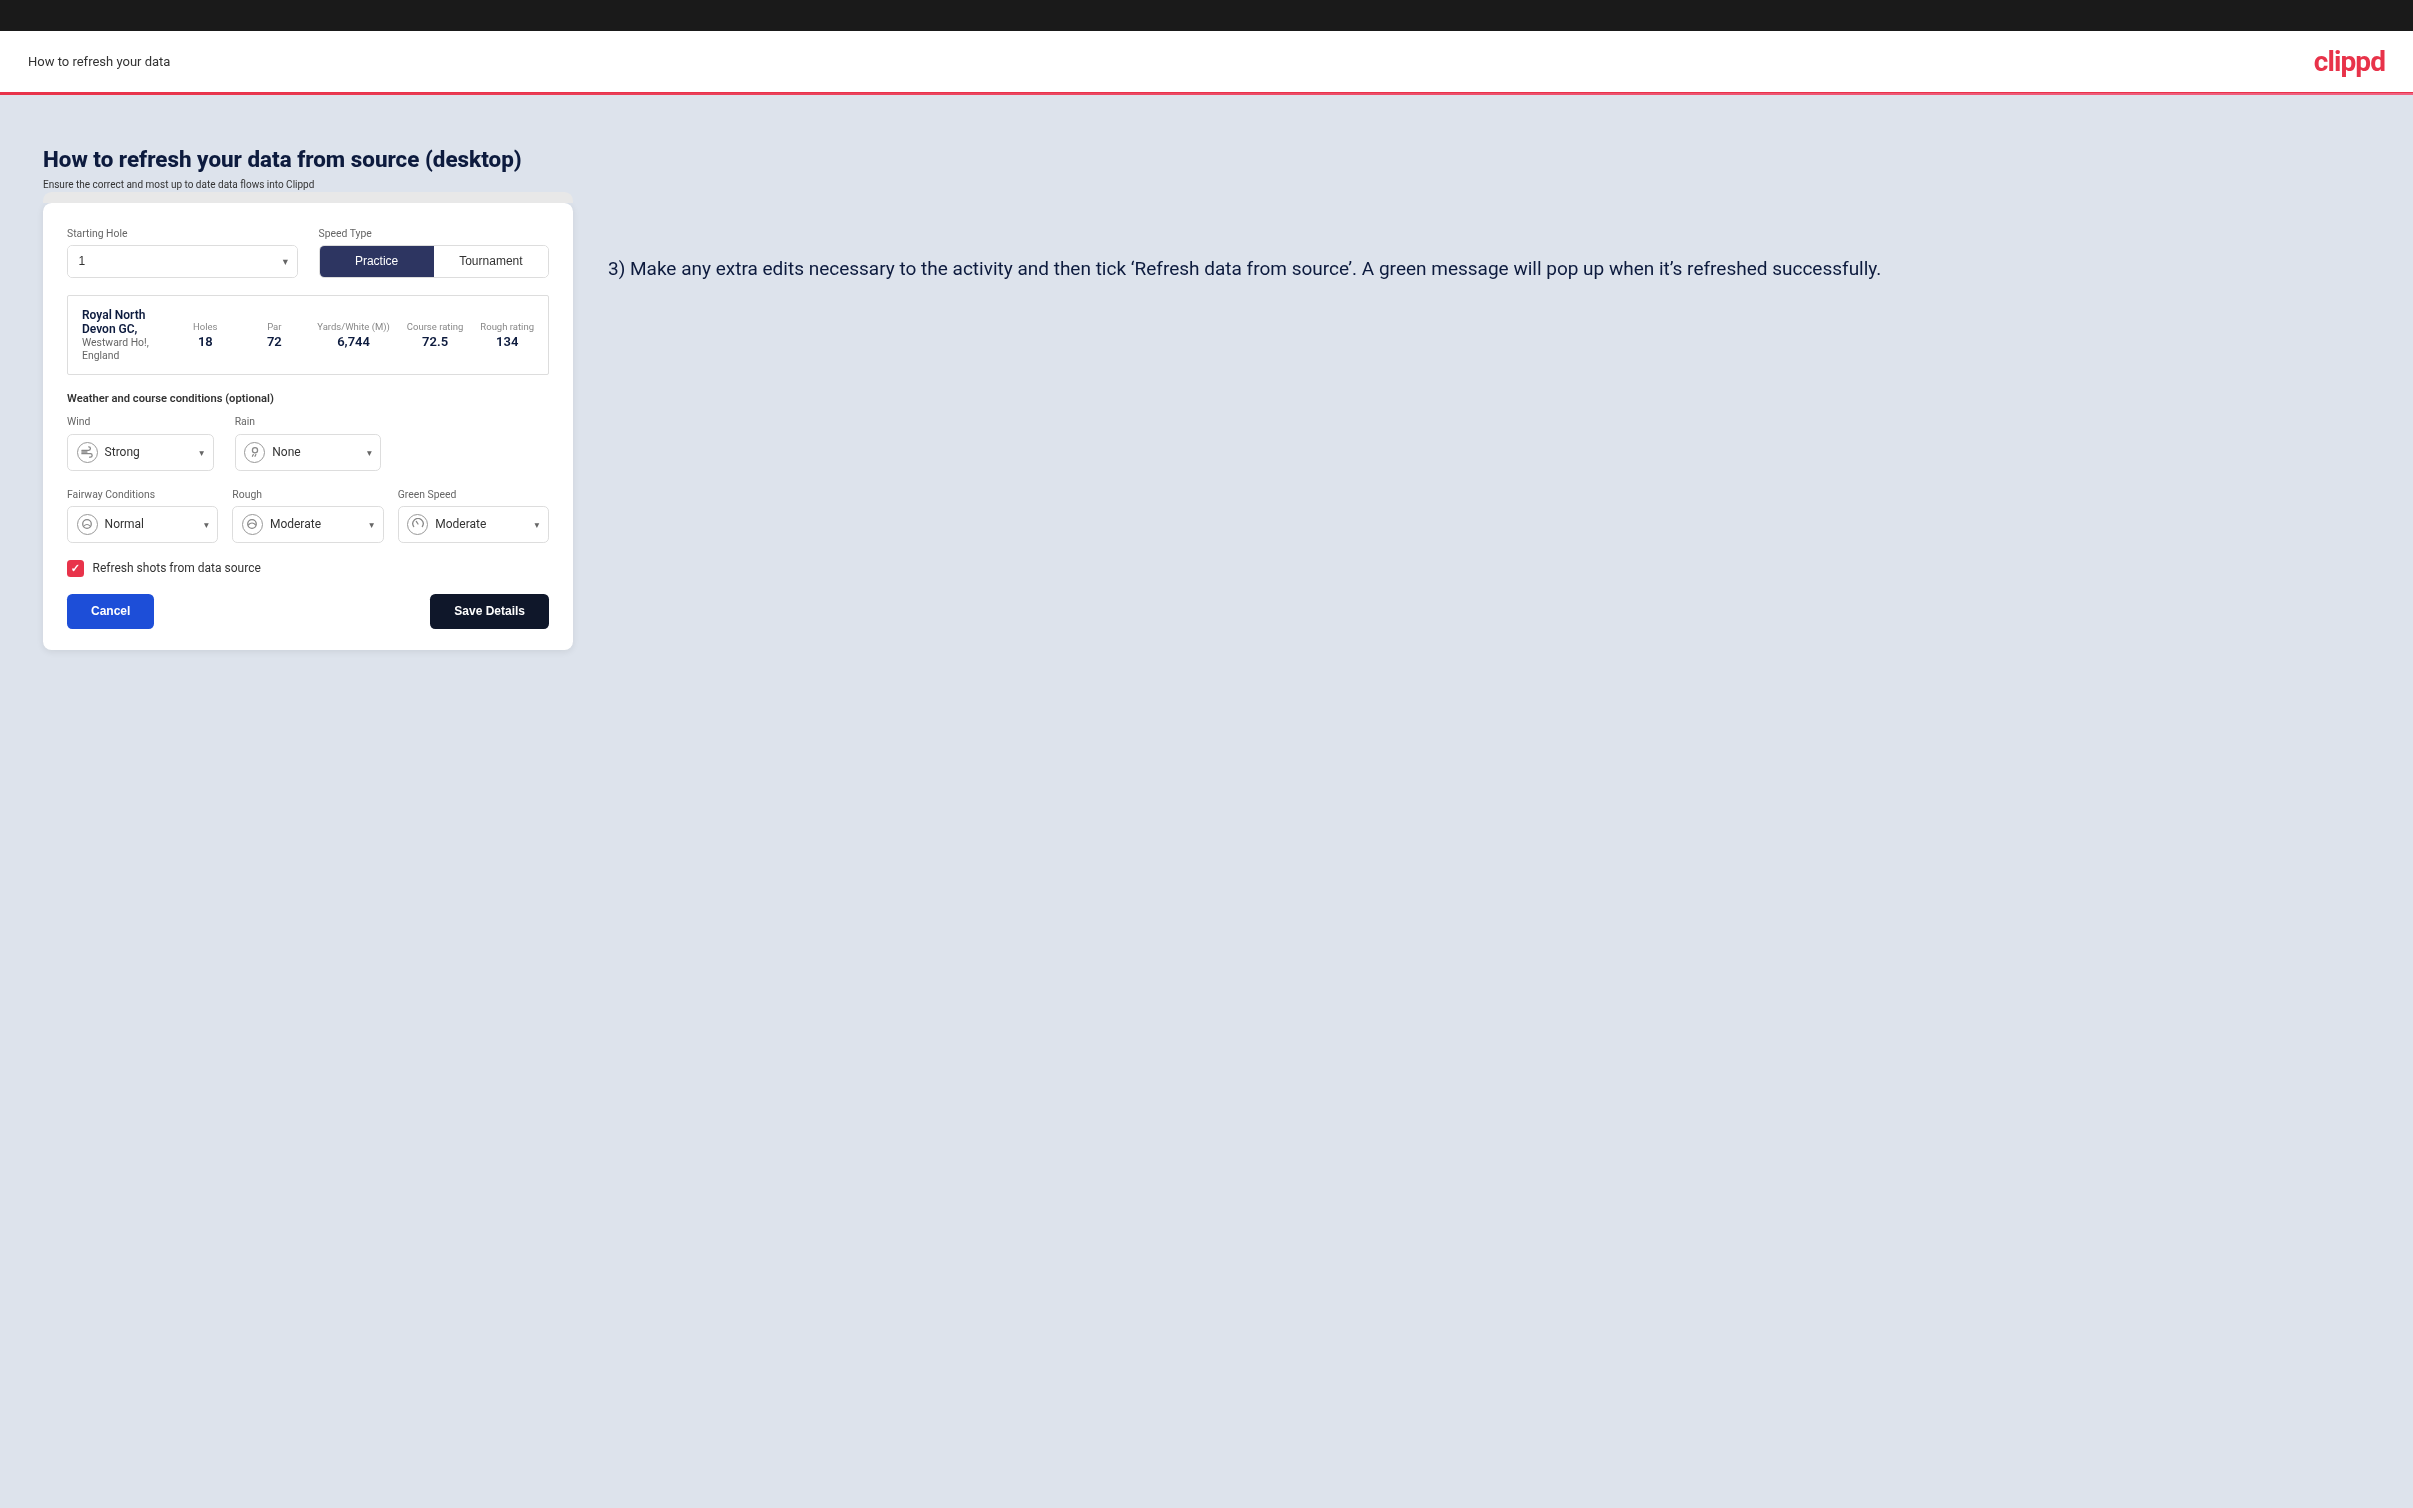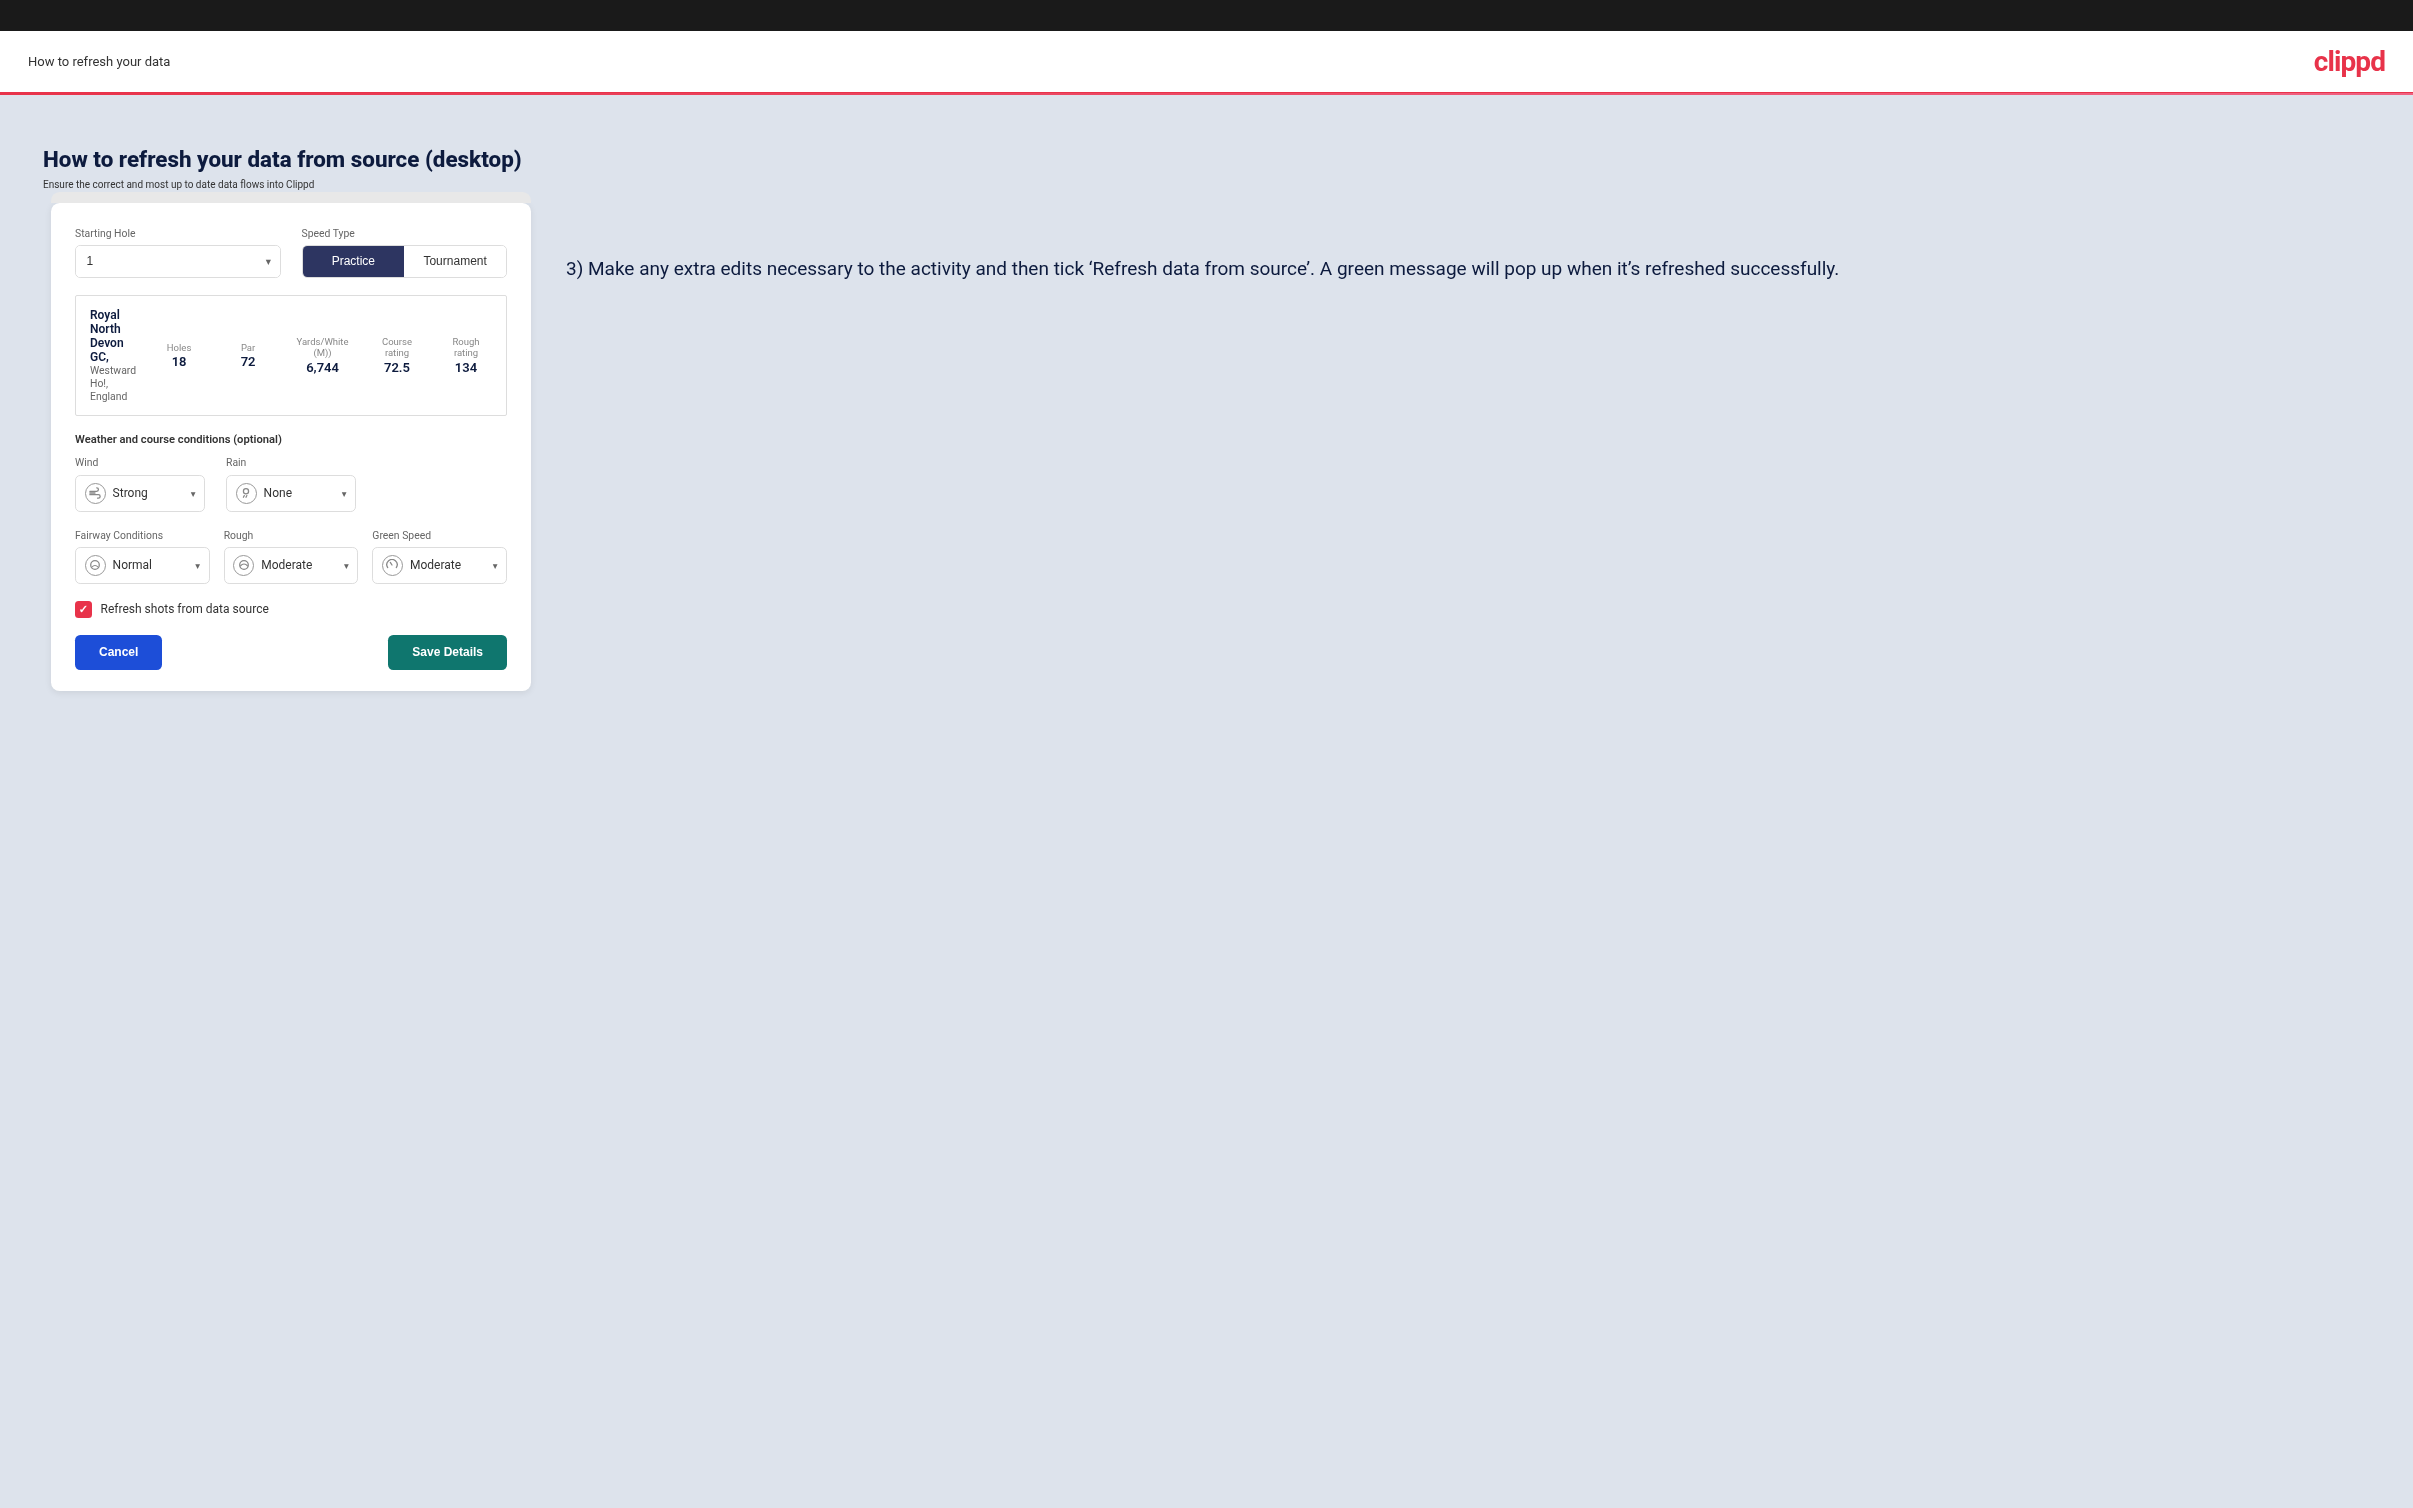--- a/index.html
+++ b/index.html
@@ -49,25 +49,24 @@
     }
     .content-area {
       display: flex;
       gap: 35px;
       align-items: flex-start;
     }
     .form-card {
       background: #fff;
       border-radius: 8.6px;
       padding: 24px 24px 21px;
-      width: 480px;
+      width: 530px;
       flex-shrink: 0;
       box-shadow: 0 1.7px 7px rgba(0,0,0,0.08);
       position: relative;
-      margin-left: 8px;
     }
     .form-card::before {
       content: '';
       position: absolute;
       top: -10.4px;
       left: 0;
       right: 0;
       height: 10.4px;
       background: #e8e8e8;
       border-radius: 8.6px 8.6px 0 0;
@@ -250,21 +249,21 @@
       background: #1d4ed8;
       color: #fff;
       border: none;
       border-radius: 5.2px;
       padding: 10.4px 24px;
       font-size: 12px;
       font-weight: 600;
       cursor: pointer;
     }
     .btn-save {
-      background: #0f766e;
+      background: #0f172a;
       color: #fff;
       border: none;
       border-radius: 5.2px;
       padding: 10.4px 24px;
       font-size: 12px;
       font-weight: 600;
       cursor: pointer;
     }
     .right-description {
       flex: 1;

